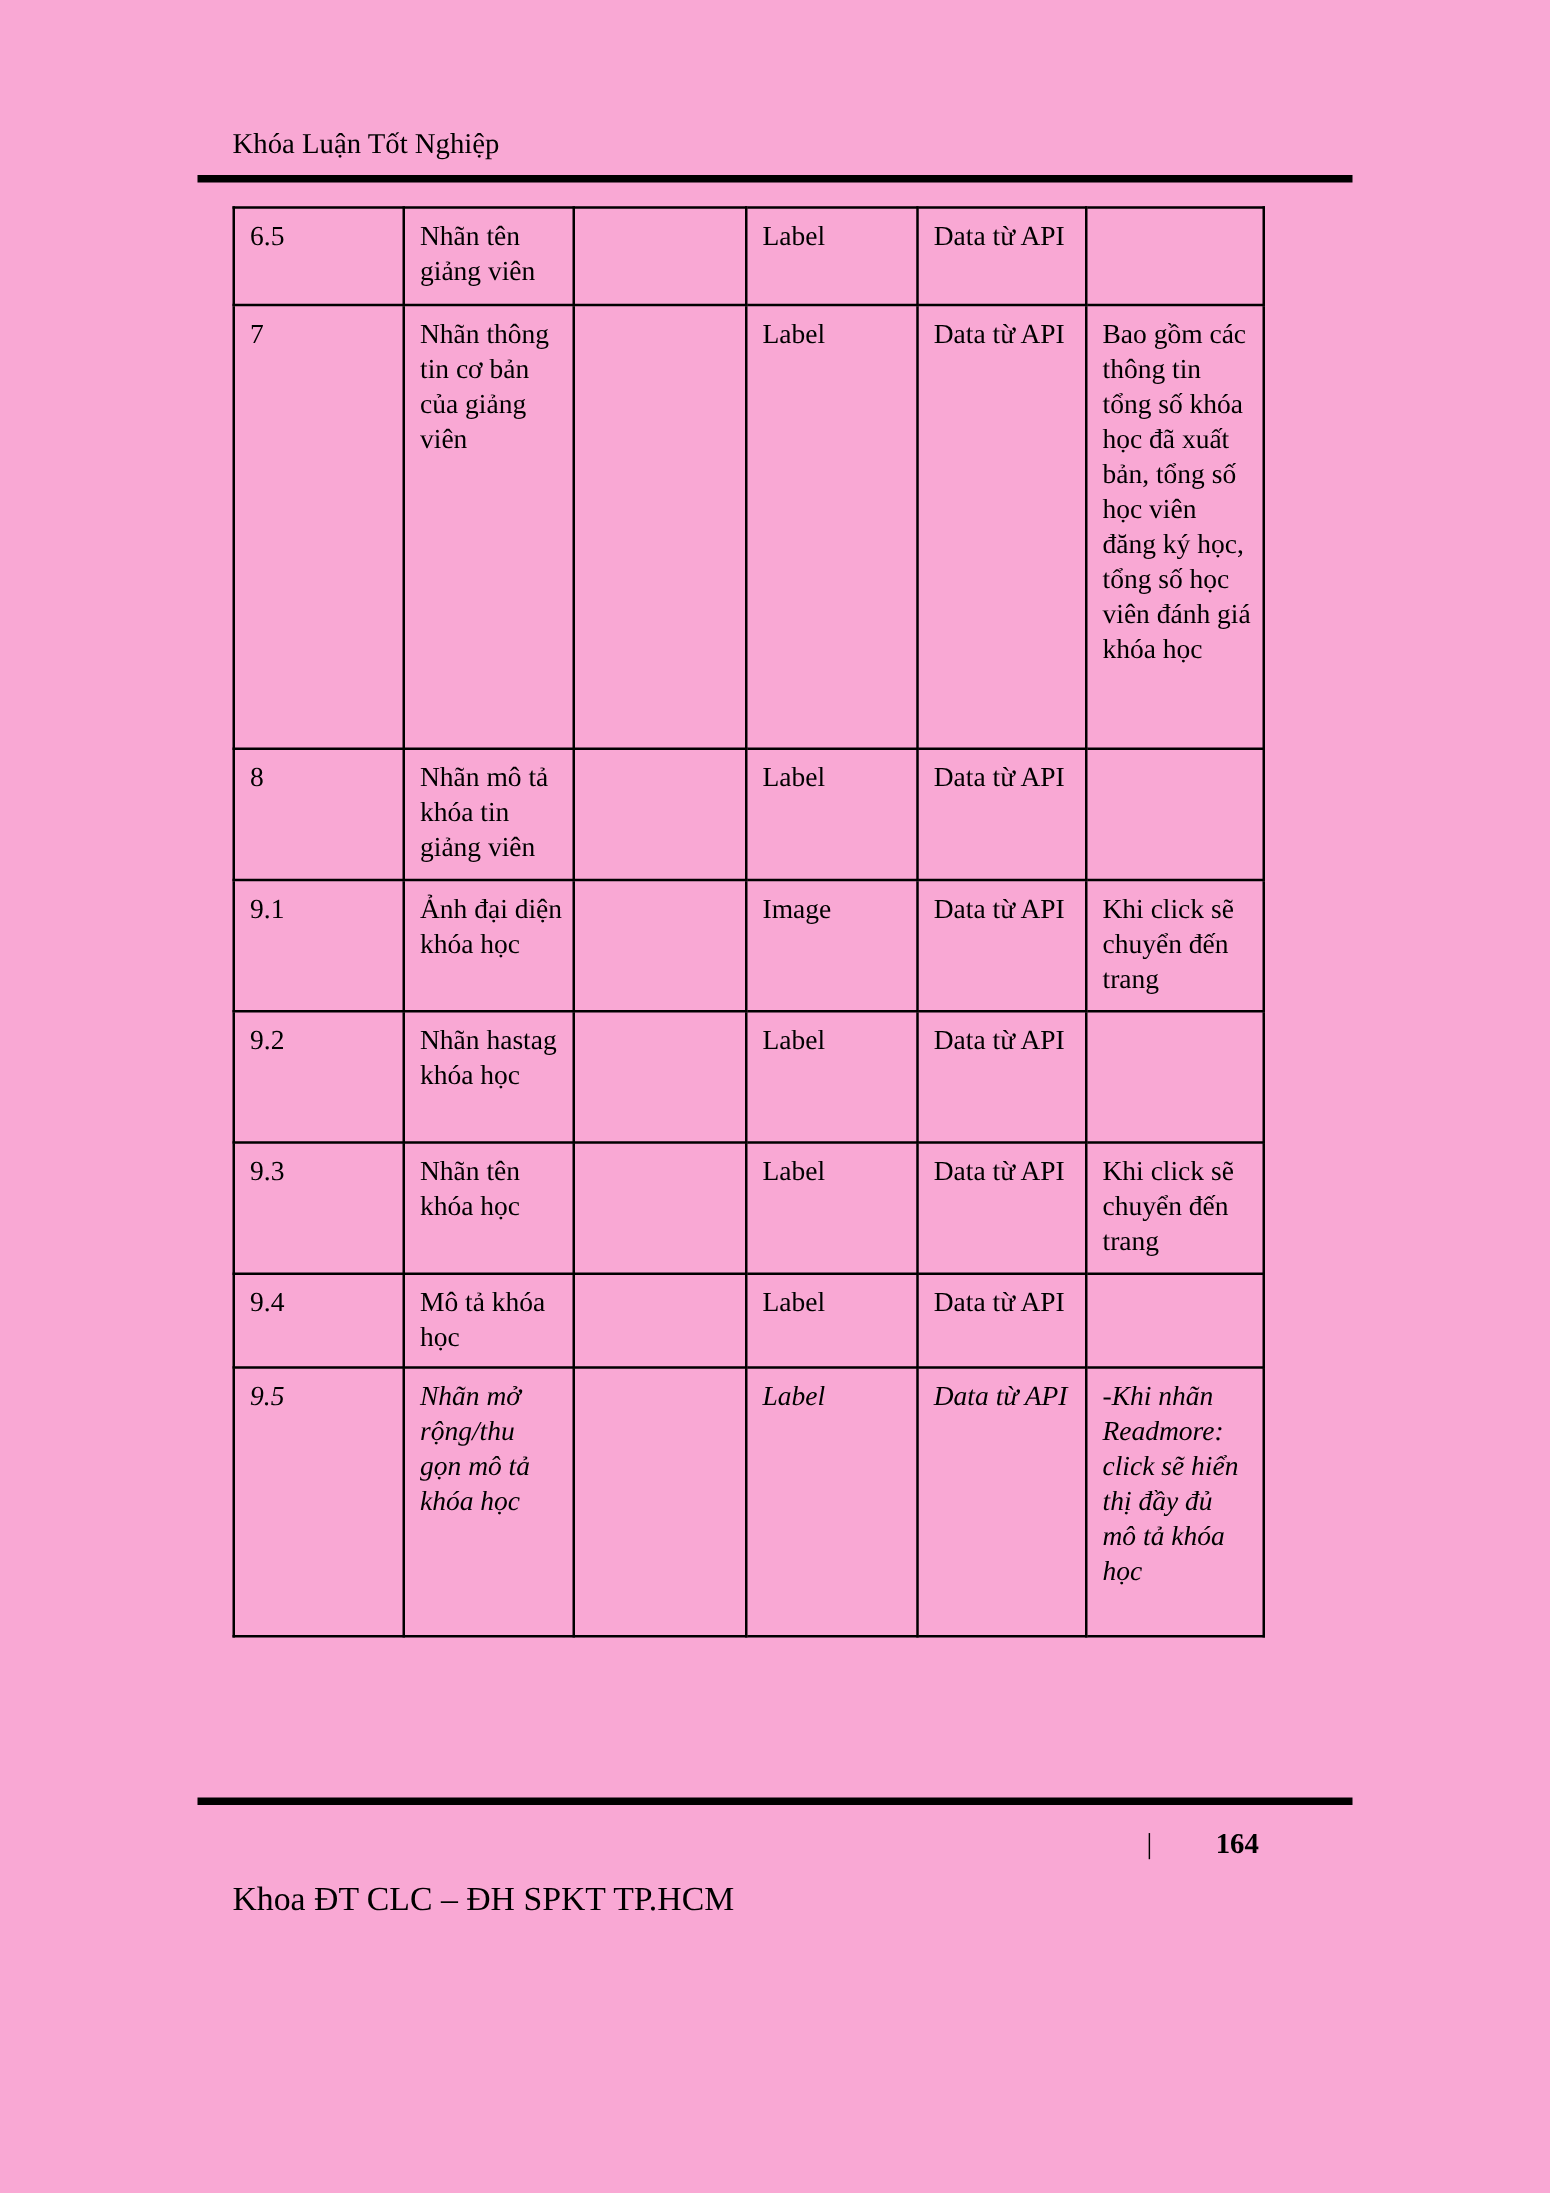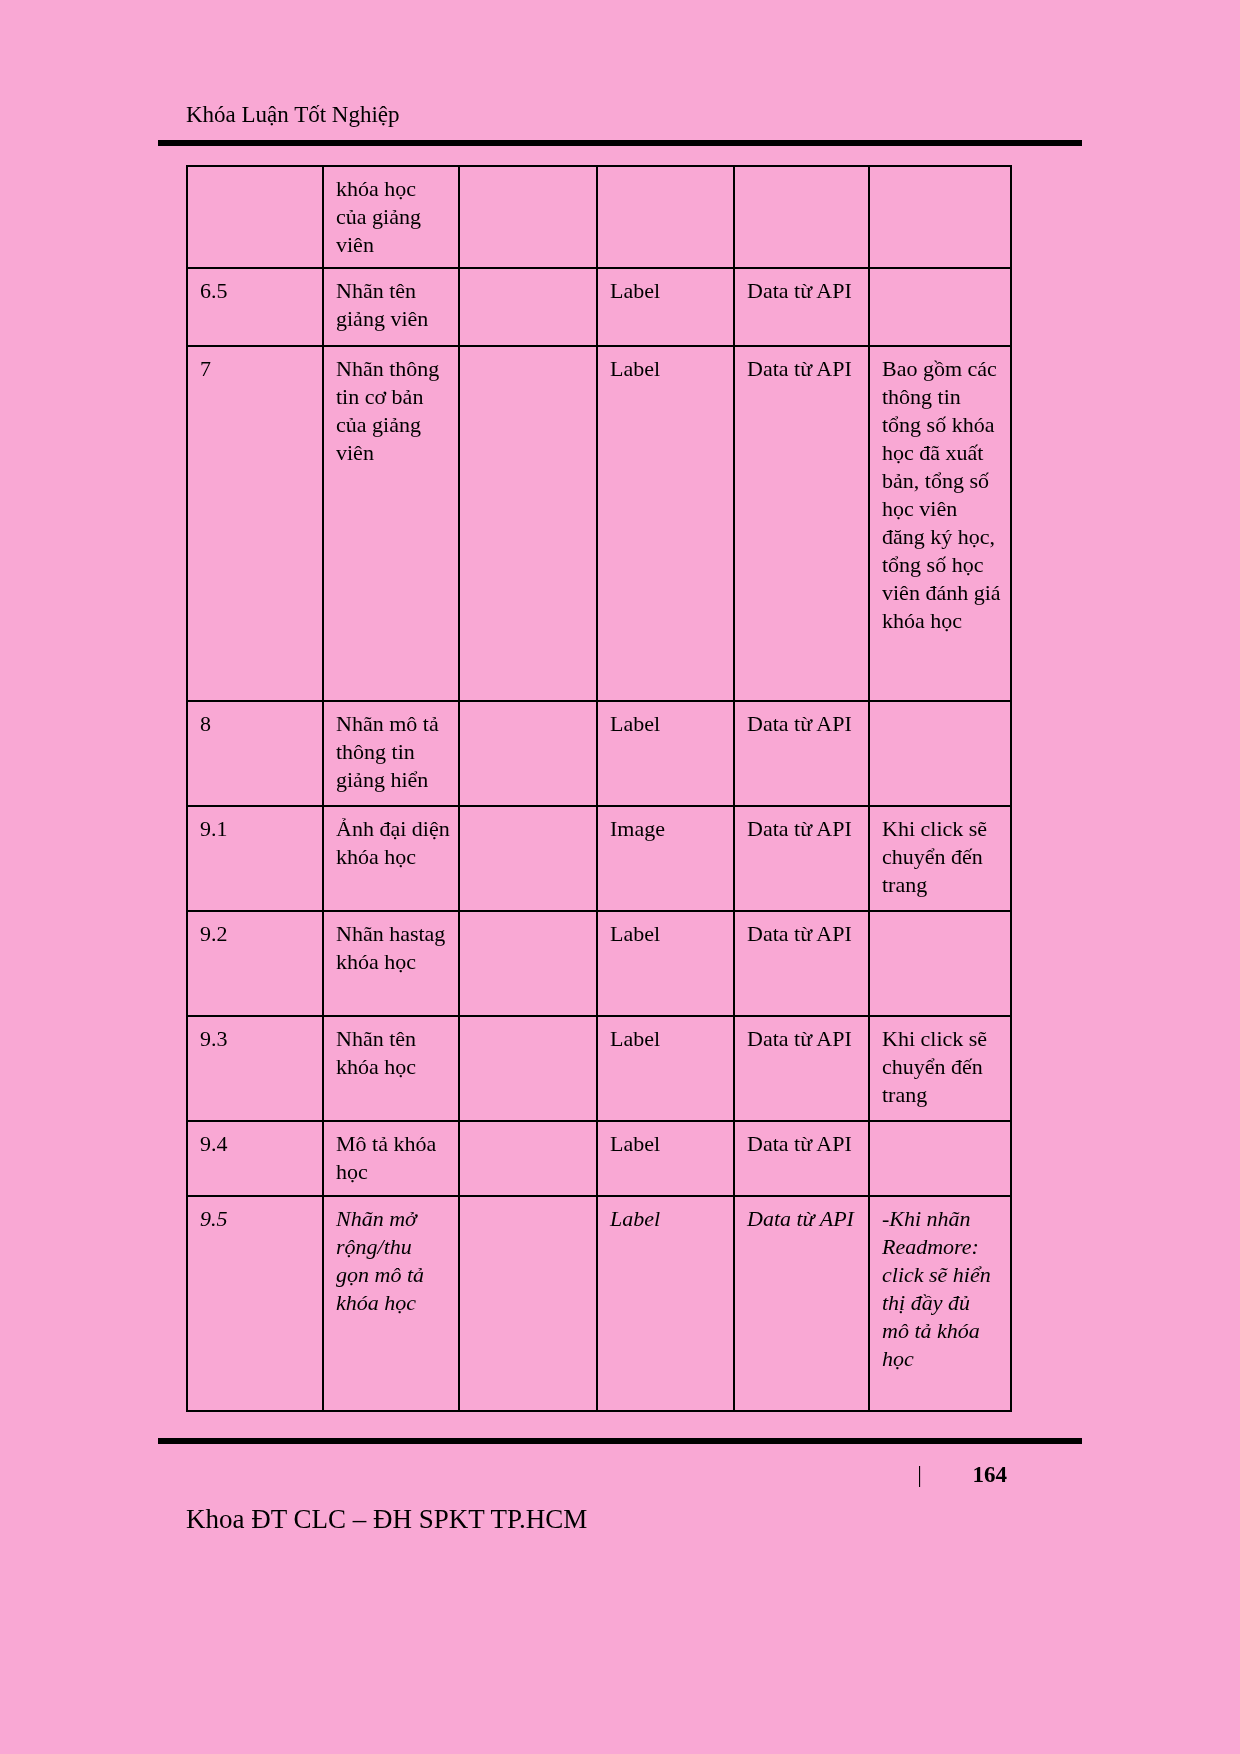--- a/index.html
+++ b/index.html
@@ -89,47 +89,39 @@
   <table class="spec-table">
     <colgroup>
       <col style="width:136px">
       <col style="width:136px">
       <col style="width:138px">
       <col style="width:137px">
       <col style="width:135px">
       <col style="width:142px">
     </colgroup>
     <tbody>
-      <tr class="r0">
-        <td></td>
-        <td>khóa học của giảng viên</td>
-        <td></td>
-        <td></td>
-        <td></td>
-        <td></td>
-      </tr>
       <tr class="r1">
         <td>6.5</td>
         <td>Nhãn tên giảng viên</td>
         <td></td>
         <td>Label</td>
         <td>Data từ API</td>
         <td></td>
       </tr>
       <tr class="r2">
         <td>7</td>
         <td>Nhãn thông tin cơ bản của giảng viên</td>
         <td></td>
         <td>Label</td>
         <td>Data từ API</td>
         <td>Bao gồm các thông tin tổng số khóa học đã xuất bản, tổng số học viên đăng ký học, tổng số học viên đánh giá khóa học</td>
       </tr>
       <tr class="r3">
         <td>8</td>
-        <td>Nhãn mô tả thông tin giảng hiển</td>
+        <td>Nhãn mô tả khóa tin giảng viên</td>
         <td></td>
         <td>Label</td>
         <td>Data từ API</td>
         <td></td>
       </tr>
       <tr class="r4">
         <td>9.1</td>
         <td>Ảnh đại diện khóa học</td>
         <td></td>
         <td>Image</td>

